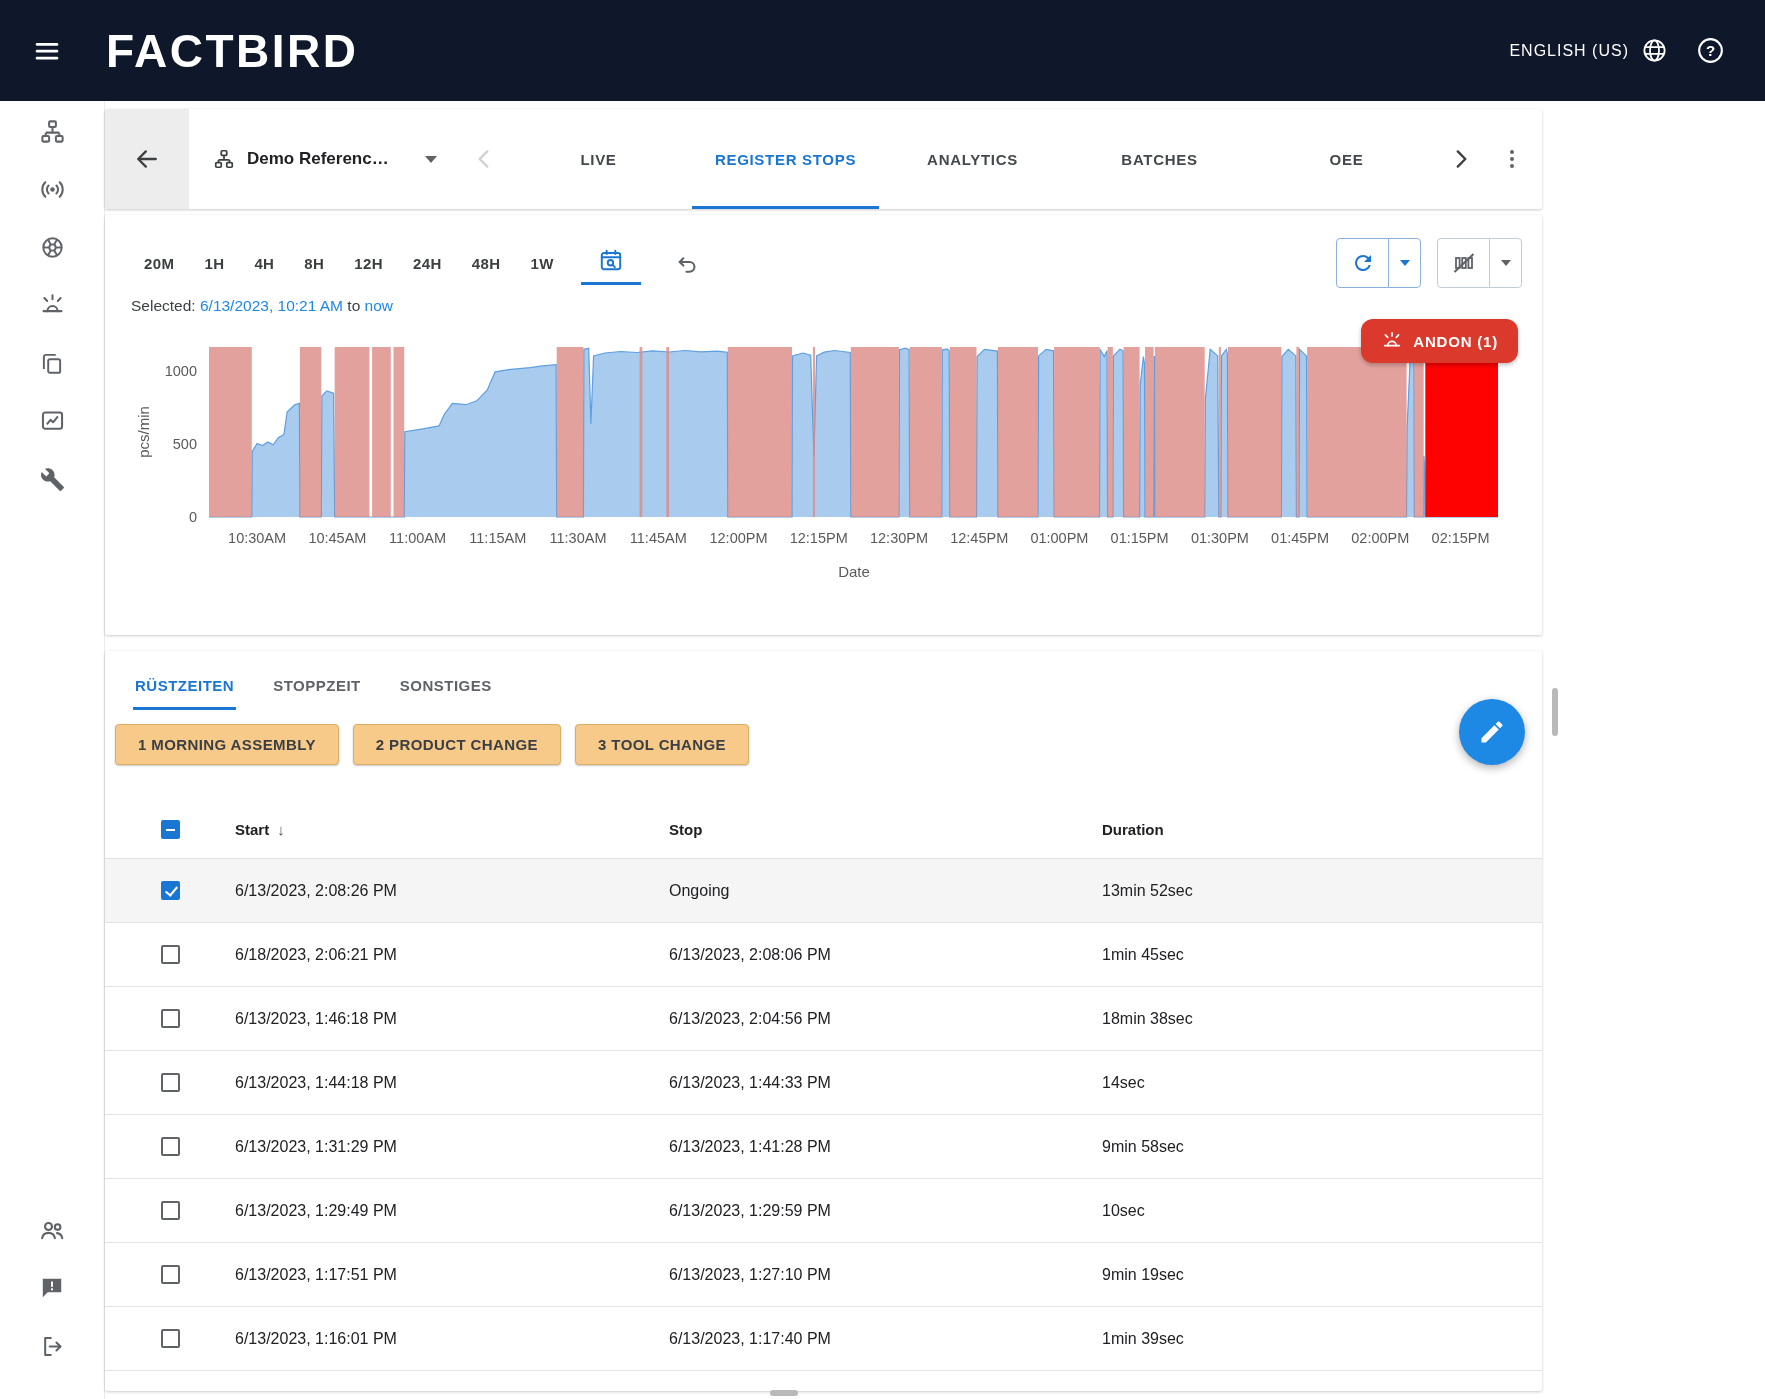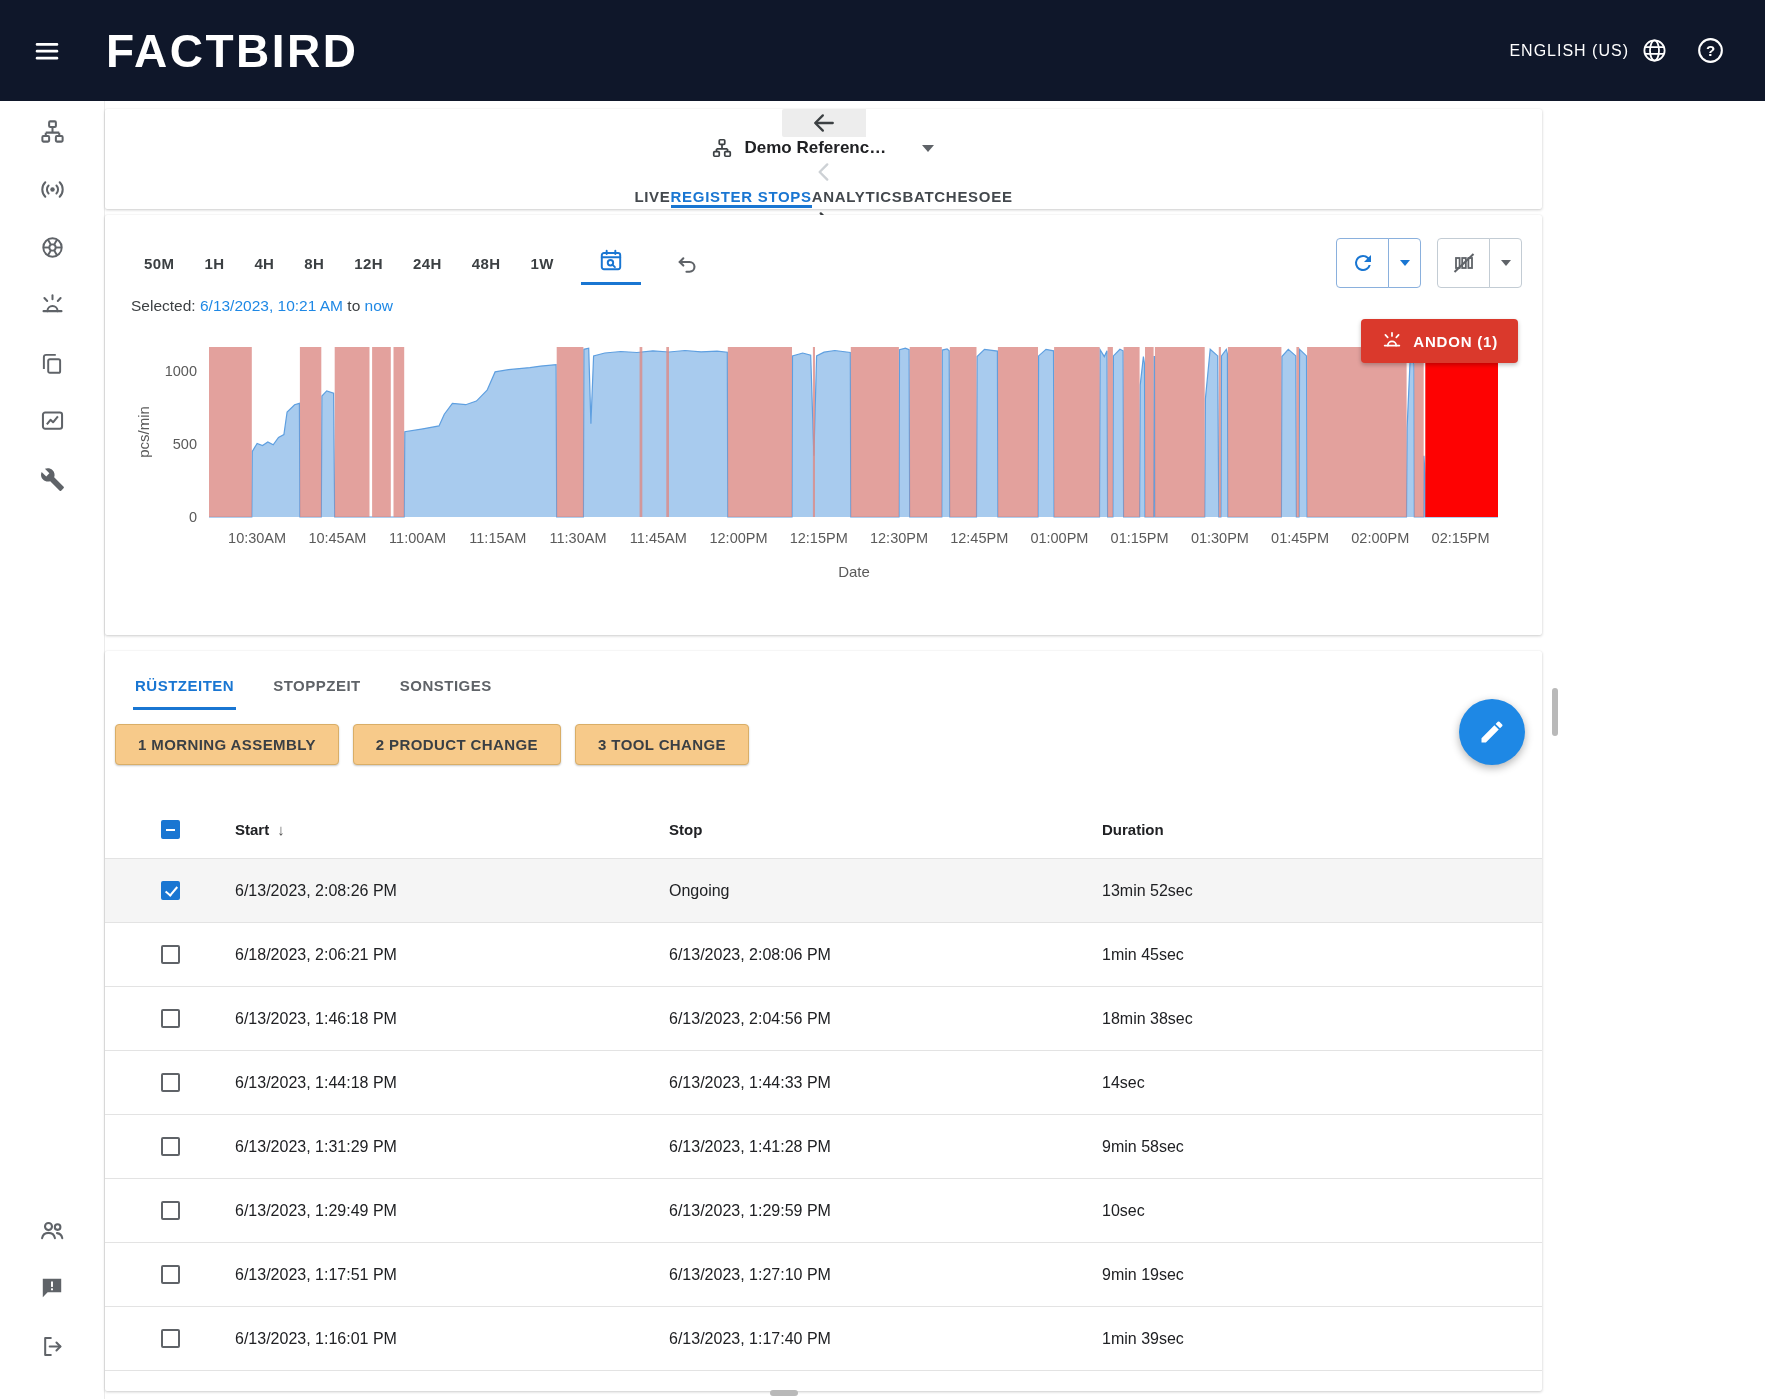--- a/index.html
+++ b/index.html
@@ -13,21 +13,21 @@
   .logo { margin-left: 44px; font-size: 46px; font-weight: 800; color: #fff; letter-spacing: 2.5px; }
   .app-right { margin-left: auto; display: flex; align-items: center; gap: 28px; color: #fff; }
   .lang { font-size: 16px; font-weight: 400; letter-spacing: 1px; display: flex; align-items: center; gap: 12px; cursor: pointer; }
 
   
   .page { display: flex; height: 1298px; }
   .sidebar { width: 105px; min-width: 105px; border-right: 1px solid #ebebeb; display: flex; flex-direction: column; align-items: center; padding: 1px 0 24px; background: #fff; }
   .side-btn { width: 58px; height: 58px; display: flex; align-items: center; justify-content: center; color: #5f6368; cursor: pointer; }
   .side-spacer { flex: 1; }
   .content { flex: 1; position: relative; padding-top: 8px; }
-  .card { width: 1437px; background: #fff; box-shadow: 0 1px 3px rgba(0,0,0,.2), 0 0 1px rgba(0,0,0,.08); border-radius: 2px; flex-direction: column; }
+  .card { width: 1437px; background: #fff; box-shadow: 0 1px 3px rgba(0,0,0,.2), 0 0 1px rgba(0,0,0,.08); border-radius: 2px; }
 
   
   .header-card { height: 100px; display: flex; align-items: center; margin-bottom: 6px; }
   .back-btn { width: 84px; height: 100px; background: #ededed; display: flex; align-items: center; justify-content: center; cursor: pointer; border-radius: 2px 0 0 2px; }
   .device-select { display: flex; align-items: center; margin-left: 24px; width: 250px; cursor: pointer; color: #202124; }
   .dev-label { font-size: 17px; font-weight: 700; margin-left: 12px; max-width: 150px; white-space: nowrap; overflow: hidden; text-overflow: ellipsis; }
   .caret-down { margin-left: 36px; width: 0; height: 0; border-left: 6px solid transparent; border-right: 6px solid transparent; border-top: 7px solid #5f6368; }
   .nav-chevron { width: 42px; display: flex; justify-content: center; color: #3c4043; cursor: pointer; }
   .nav-chevron.disabled { color: #cdd1d5; }
   .header-tabs { flex: 1; display: flex; height: 100%; }
@@ -43,21 +43,21 @@
   .undo-btn { margin-left: 28px; color: #5f6368; cursor: pointer; padding: 6px; }
   .range-right { margin-left: auto; display: flex; gap: 16px; }
   .split { display: flex; height: 50px; }
   .sp-main { width: 53px; border: 1px solid #8ab0dd; border-radius: 4px 0 0 4px; display: flex; align-items: center; justify-content: center; cursor: pointer; background: #fff; }
   .sp-caret { width: 33px; border: 1px solid #8ab0dd; border-left-width: 1px; margin-left: -1px; border-radius: 0 4px 4px 0; display: flex; align-items: center; justify-content: center; cursor: pointer; background: #fff; }
   .split.gray .sp-main, .split.gray .sp-caret { border-color: #c3ccd4; }
   .tri-down-blue { width: 0; height: 0; border-left: 5px solid transparent; border-right: 5px solid transparent; border-top: 6px solid #1976d2; }
   .tri-down-gray { width: 0; height: 0; border-left: 5px solid transparent; border-right: 5px solid transparent; border-top: 6px solid #5f6368; }
   .selected-line { margin: 2px 0 16px 26px; font-size: 15.5px; color: #3c4043; }
   .selected-line .link { color: #1e88e5; cursor: pointer; }
-  .andon-btn { position: absolute; top: 104px; right: 24px; height: 44px; padding: 0 20px; background: #da392c; color: #fff; border: none; border-radius: 4px; font-size: 15px; font-weight: 700; letter-spacing: .8px; display: flex; align-items: center; gap: 10px; cursor: pointer; box-shadow: 0 2px 4px rgba(0,0,0,.25); font-family: inherit; }
+  .andon-btn { position: absolute; top: 104px; right: 24px; height: 44px; padding: 0 20px; background: #da392c; color: #fff; border: none; border-radius: 12px; font-size: 15px; font-weight: 700; letter-spacing: .8px; display: flex; align-items: center; gap: 10px; cursor: pointer; box-shadow: 0 2px 4px rgba(0,0,0,.25); font-family: inherit; }
   #chart-svg { margin-top: 22px; }
 
   
   .stops-card { position: relative; padding: 10px 0 20px; min-height: 716px; }
   .stops-tabs { display: flex; padding-left: 28px; }
   .stab { padding: 16px 2px 13px; margin-right: 35px; font-size: 15px; font-weight: 600; letter-spacing: .5px; color: #5f6368; border-bottom: 3px solid transparent; cursor: pointer; }
   .stab.active { color: #1976d2; border-bottom-color: #1976d2; }
   .quick-row { display: flex; gap: 14px; margin: 14px 0 0 10px; }
   .quick-btn { background: #f7ca8a; border: 1px solid #d9ae67; border-radius: 4px; padding: 11px 22px; font-size: 15px; font-weight: 600; letter-spacing: .4px; color: #3a3f44; cursor: pointer; box-shadow: 0 1px 2px rgba(0,0,0,.22); font-family: inherit; }
   .fab { position: absolute; top: 48px; right: 17px; width: 66px; height: 66px; border-radius: 50%; background: #1e88e5; display: flex; align-items: center; justify-content: center; box-shadow: 0 3px 8px rgba(0,0,0,.3); cursor: pointer; border: none; }
@@ -243,21 +243,21 @@
               <circle cx="12" cy="12" r="2"></circle>
               <circle cx="12" cy="19" r="2"></circle>
             </g>
           </svg>
       </div>
     </section>
 
     <section class="card chart-card">
       <div class="range-row">
         <div style="display:flex;align-items:center;">
-            <div class="range-btn">50M</div>
+            <div class="range-btn">20M</div>
             <div class="range-btn">1H</div>
             <div class="range-btn">4H</div>
             <div class="range-btn">8H</div>
             <div class="range-btn">12H</div>
             <div class="range-btn">24H</div>
             <div class="range-btn">48H</div>
             <div class="range-btn">1W</div>
           </div>
         <div class="cal-btn">
           <span>

